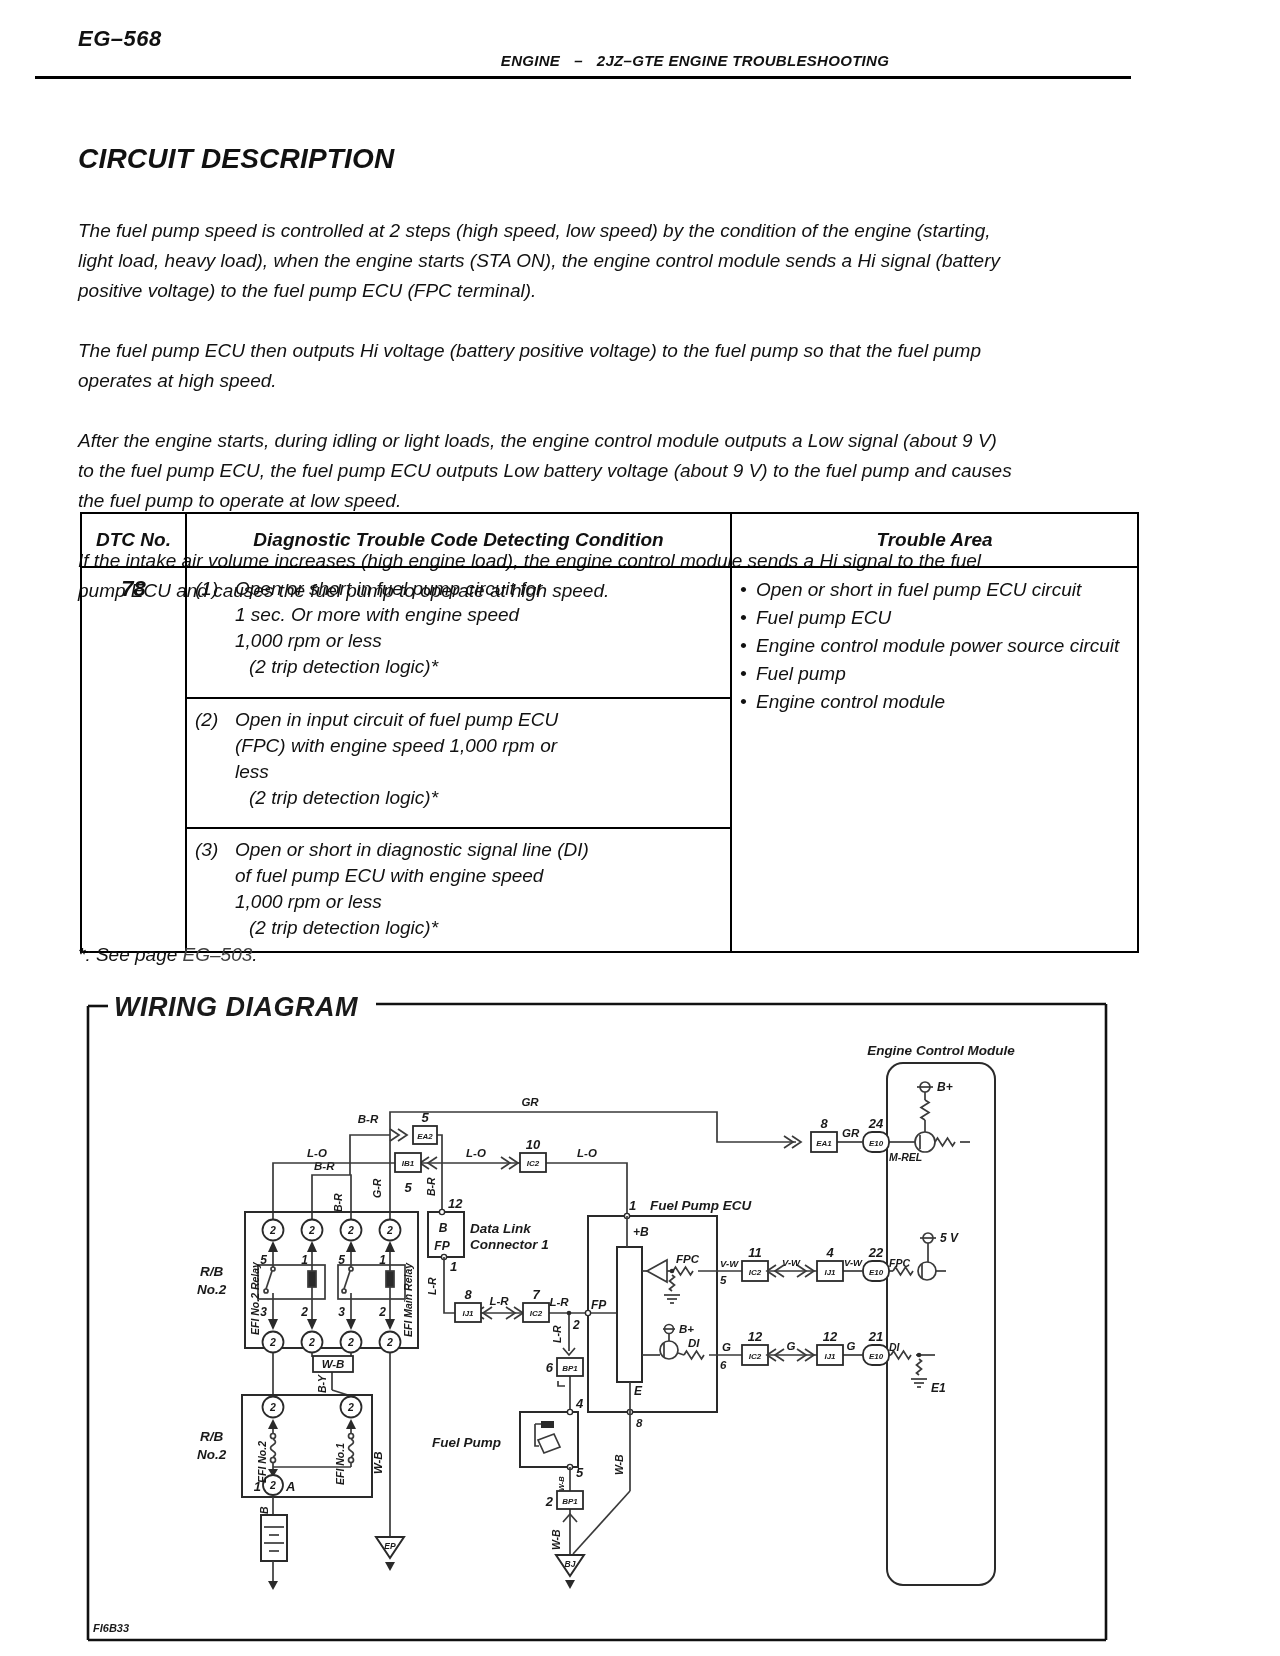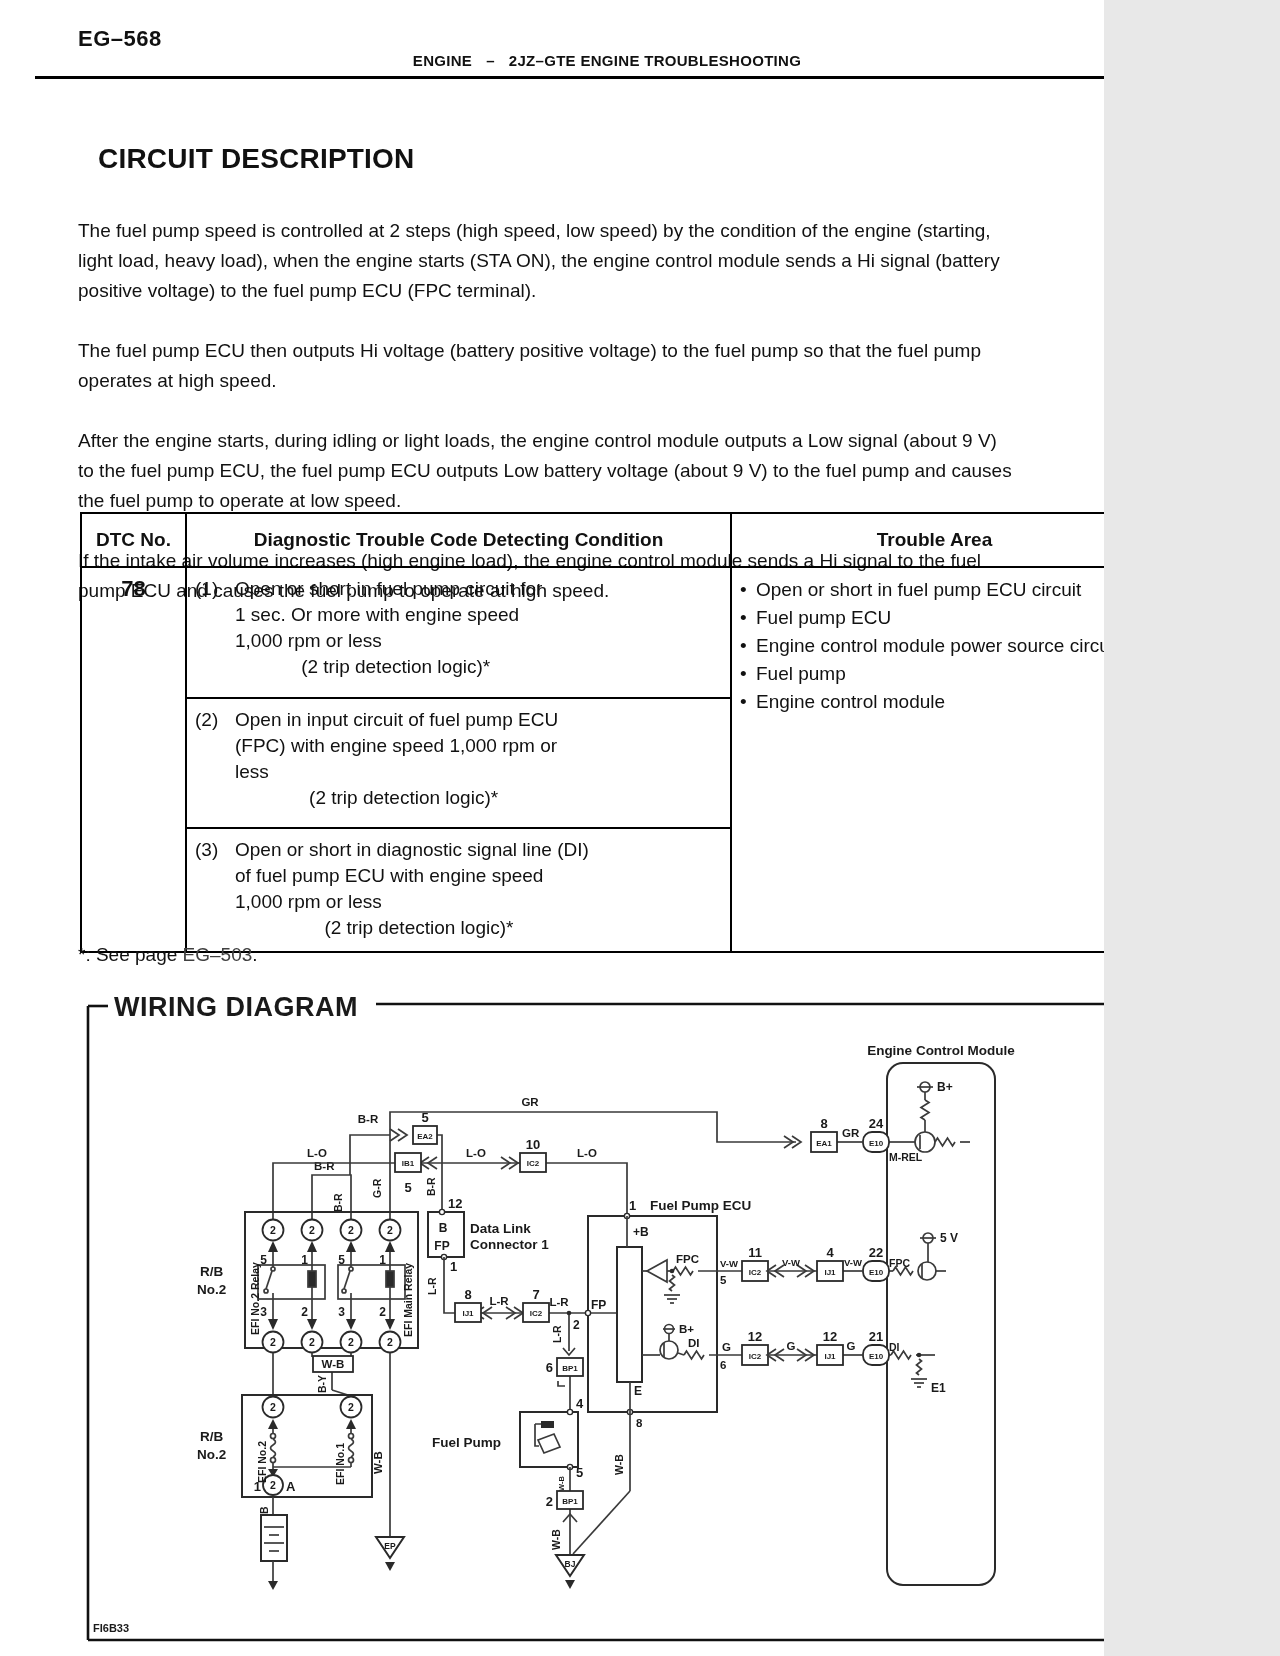--- a/index.html
+++ b/index.html
@@ -1,38 +1,38 @@
 <!DOCTYPE html>
 <html><head>
 <meta charset="utf-8">
 <style>
   html,body{margin:0;padding:0;background:#e8e8e8;}
-  .page{position:relative;width:1104px;height:1656px;background:#fff;overflow:hidden;
-        font-family:"Liberation Sans",sans-serif;color:#111;}
+  .page{position:relative;width:1280px;height:1656px;background:#fff;overflow:hidden;
+        font-family:"Liberation Sans",sans-serif;color:#111;font-style:italic;}
   .abs{position:absolute;}
   .pgcode{left:78px;top:26px;font-size:22px;font-weight:700;letter-spacing:.5px;}
   .runhead{left:260px;right:150px;top:52px;text-align:center;font-size:15px;font-weight:700;letter-spacing:.3px;}
   .runhead .sep{padding:0 14px;font-weight:700;}
   .hrule{left:35px;top:76px;width:1096px;height:3px;background:#000;}
   .dtc-title{left:78px;top:90px;font-size:31px;font-weight:700;letter-spacing:.2px;}
-  .sec-title{left:78px;top:143px;font-size:28px;font-weight:700;letter-spacing:.2px;margin-left:20px;}
+  .sec-title{left:78px;top:143px;font-size:28px;font-weight:700;letter-spacing:.2px;}
   .bodytext{left:78px;top:186px;width:1062px;font-size:19px;line-height:30px;white-space:pre-line;}
   .bodytext p{margin:0;}
   table.dtc{left:80px;top:512px;width:1057px;border-collapse:collapse;table-layout:fixed;
             font-size:19px;position:absolute;}
   table.dtc col.c1{width:105px;} table.dtc col.c2{width:545px;} table.dtc col.c3{width:407px;}
   table.dtc th,table.dtc td{border:2px solid #000;padding:8px;vertical-align:top;}
   table.dtc th{height:36px;font-size:19px;font-weight:700;vertical-align:middle;}
   td.dtcno{text-align:center;vertical-align:middle;font-size:22px;font-weight:700;}
   td.cond{padding:11px 8px 0 16px;}
   tr.r1 td.cond{height:113px;} tr.r2 td.cond{height:112px;} tr.r3 td.cond{height:106px;}
   .condrow{display:flex;}
   .condrow .num{width:40px;flex:0 0 40px;line-height:26px;}
   .condrow .lines div{line-height:26px;}
-  .condrow .lines div:last-child{padding-left:14px;text-align:center;}
+  .condrow .lines div:last-child{padding-left:14px;}
   td.trouble{vertical-align:middle;padding:0 6px 0 16px;}
   td.trouble .ta-item{line-height:28px;padding-left:16px;position:relative;}
   td.trouble .ta-item::before{content:"•";position:absolute;left:0;font-size:19px;}
   .footnote{left:78px;top:944px;font-size:19px;}
   .footnote a{color:#404040;text-decoration:none;}
   svg text{font-family:"Liberation Sans",sans-serif;fill:#1a1a1a;}
   .w{stroke:#3a3a3a;stroke-width:1.7;fill:none;}
   .w2{stroke:#2a2a2a;stroke-width:2;fill:none;}
   .frame{stroke:#111;stroke-width:2.6;fill:none;}
   .cbox{stroke:#2a2a2a;stroke-width:1.8;fill:#fff;}

